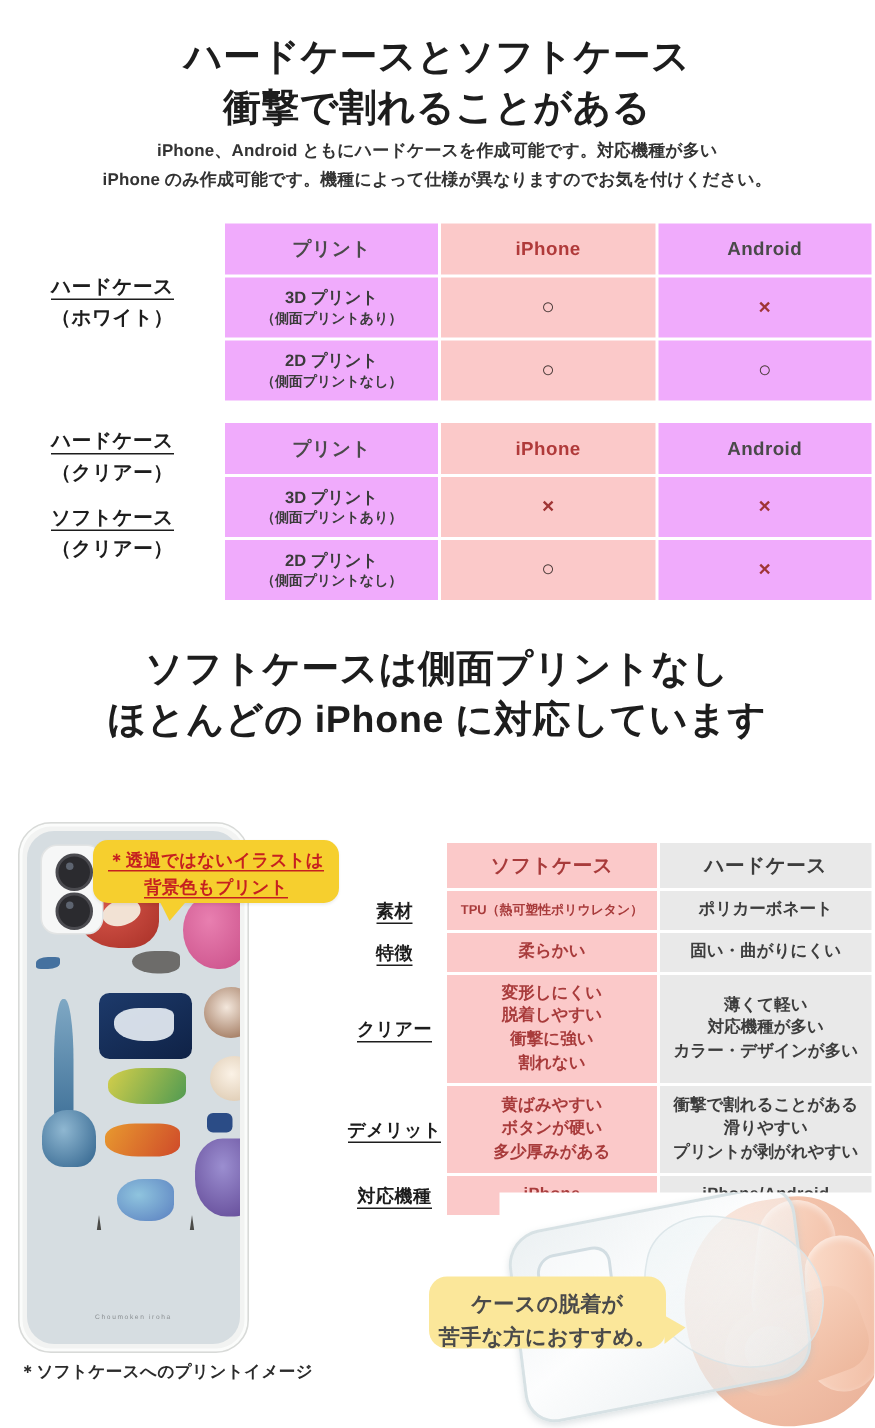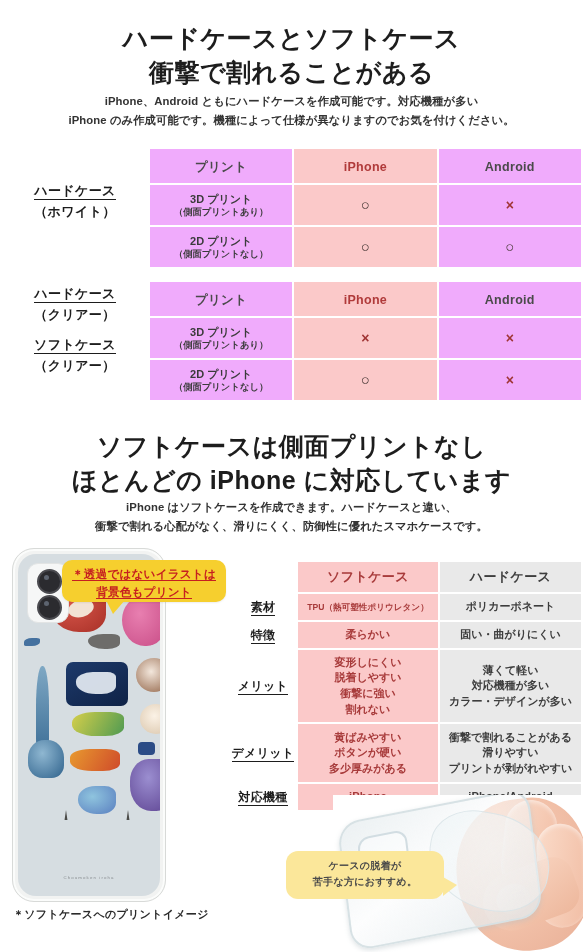--- a/index.html
+++ b/index.html
@@ -145,21 +145,21 @@
   .bubble-y .txt span{border-bottom:1.3px solid #c62020;}
   .tail-a{
     position:absolute;left:44px;bottom:-12px;width:0;height:0;
     border-left:7px solid transparent;border-right:12px solid transparent;
     border-top:14px solid #f6cf2e;
   }
   .bubble-l{
     position:absolute;background:#fbe79a;border-radius:12px;
   }
   .bubble-l .txt{
-    color:#4a4a4a;font-size:10px;font-weight:700;line-height:1.58;
+    color:#4a4a4a;font-size:14px;font-weight:700;line-height:1.58;
     text-align:center;letter-spacing:.3px;
   }
   .tail-b{
     position:absolute;right:-13px;top:26px;width:0;height:0;
     border-top:8px solid transparent;border-bottom:11px solid transparent;
     border-left:14px solid #fbe79a;
   }
   .foot{
     position:absolute;left:13px;top:907px;
     font-size:11px;font-weight:700;color:#2b2b2b;letter-spacing:.3px;
@@ -287,24 +287,20 @@
       <td class="cell-g" style="height:40px;">
         <span class="mk-x">×</span>
       </td>
     </tr>
   </tbody>
     </table>
 
   <div class="h-block" style="position:absolute;left:0;top:430px;width:583px;">
     <div class="h-line">ソフトケースは側面プリントなし</div>
     <div class="h-line">ほとんどの iPhone に対応しています</div>
-  </div>
-  <div class="h-block" style="position:absolute;left:0;top:498px;width:583px;">
-    <div class="sub-line">iPhone はソフトケースを作成できます。ハードケースと違い、</div>
-    <div class="sub-line">衝撃で割れる心配がなく、滑りにくく、防御性に優れたスマホケースです。</div>
   </div>
 
   <div class="phone">
     <div class="phone-screen">
 
       <div class="sticker" style="left:12px;top:38px;width:9px;height:16px;background:#5a5a58;clip-path:polygon(50% 0,100% 100%,0 100%);"></div>
       <div class="sticker" style="left:32px;top:28px;width:56px;height:50px;background:radial-gradient(ellipse at 38% 38%,#d9584c,#a83027);border-radius:54% 32% 40% 58%;"></div>
       <div class="sticker" style="left:50px;top:46px;width:26px;height:17px;background:#f2e2d4;border-radius:50%;transform:rotate(-16deg);"></div>
       <div class="sticker fish" style="left:95px;top:30px;width:20px;height:9px;background:#3c6fa8;"></div>
       <div class="sticker fish" style="left:120px;top:24px;width:18px;height:9px;background:#2f5f96;"></div>
@@ -358,21 +354,21 @@
       <td class="c-gray c-b" style="height:26px;">ポリカーボネート</td>
     </tr>
 
     <tr>
       <td class="l2"><span>特徴</span></td>
       <td class="c-pink c-b" style="height:26px;">柔らかい</td>
       <td class="c-gray c-b" style="height:26px;">固い・曲がりにくい</td>
     </tr>
 
     <tr>
-      <td class="l2"><span>メリット</span></td>
+      <td class="l2"><span>クリアー</span></td>
       <td class="c-pink c-b" style="height:72px;white-space:pre-line;">変形しにくい
 脱着しやすい
 衝撃に強い
 割れない</td>
       <td class="c-gray c-b" style="height:72px;white-space:pre-line;">薄くて軽い
 対応機種が多い
 カラー・デザインが多い</td>
     </tr>
 
     <tr>

